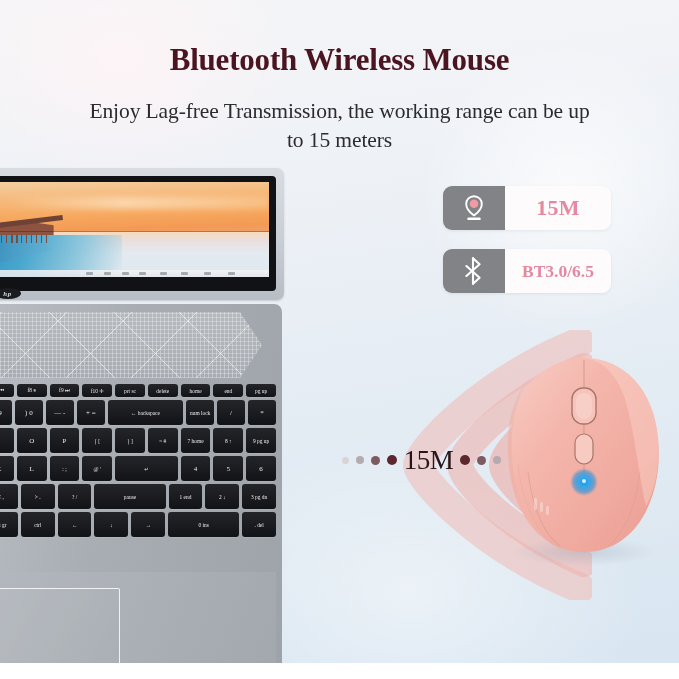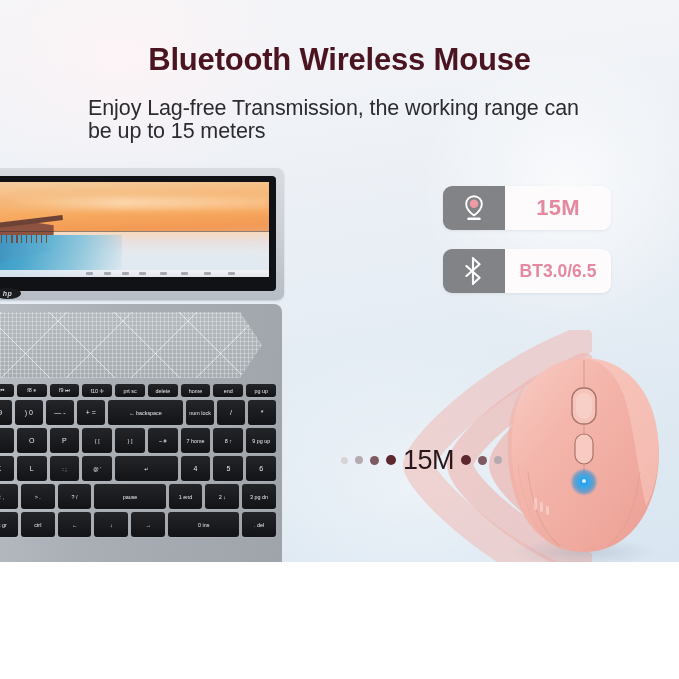--- a/index.html
+++ b/index.html
@@ -3,23 +3,23 @@
 <meta charset="utf-8">
 <style>
   html, body {
     margin: 0;
     padding: 0;
     background: #ffffff;
   }
   #stage {
     position: relative;
     width: 679px;
-    height: 562px;
+    height: 663px;
     overflow: hidden;
-    font-family: Liberation Sans, sans-serif;
+    font-family: Liberation Serif, serif;
     background: linear-gradient(172deg, #f4f5f8 0%, #f1f3f7 18%, #eaeff5 42%, #e2ebf3 68%, #dbe7f1 88%, #d9e6f1 100%);
   }
   
   .bg-bloom {
     position: absolute;
     border-radius: 50%;
     pointer-events: none;
   }
   .bloom-a {
     left: -60px; top: -70px; width: 360px; height: 250px;
@@ -42,22 +42,23 @@
     text-align: center;
     font-size: 31px;
     font-weight: bold;
     letter-spacing: -0.2px;
     color: #4a1420;
   }
   .subhead {
     position: absolute;
     left: 88px; right: 88px;
     top: 97px;
+    text-align: center;
     font-size: 21.5px;
-    line-height: 23px;
+    line-height: 29px;
     color: #2b2b30;
     letter-spacing: -0.1px;
   }
 
   
   .badges {
     position: absolute;
     left: 443px;
     top: 186px;
     width: 168px;

